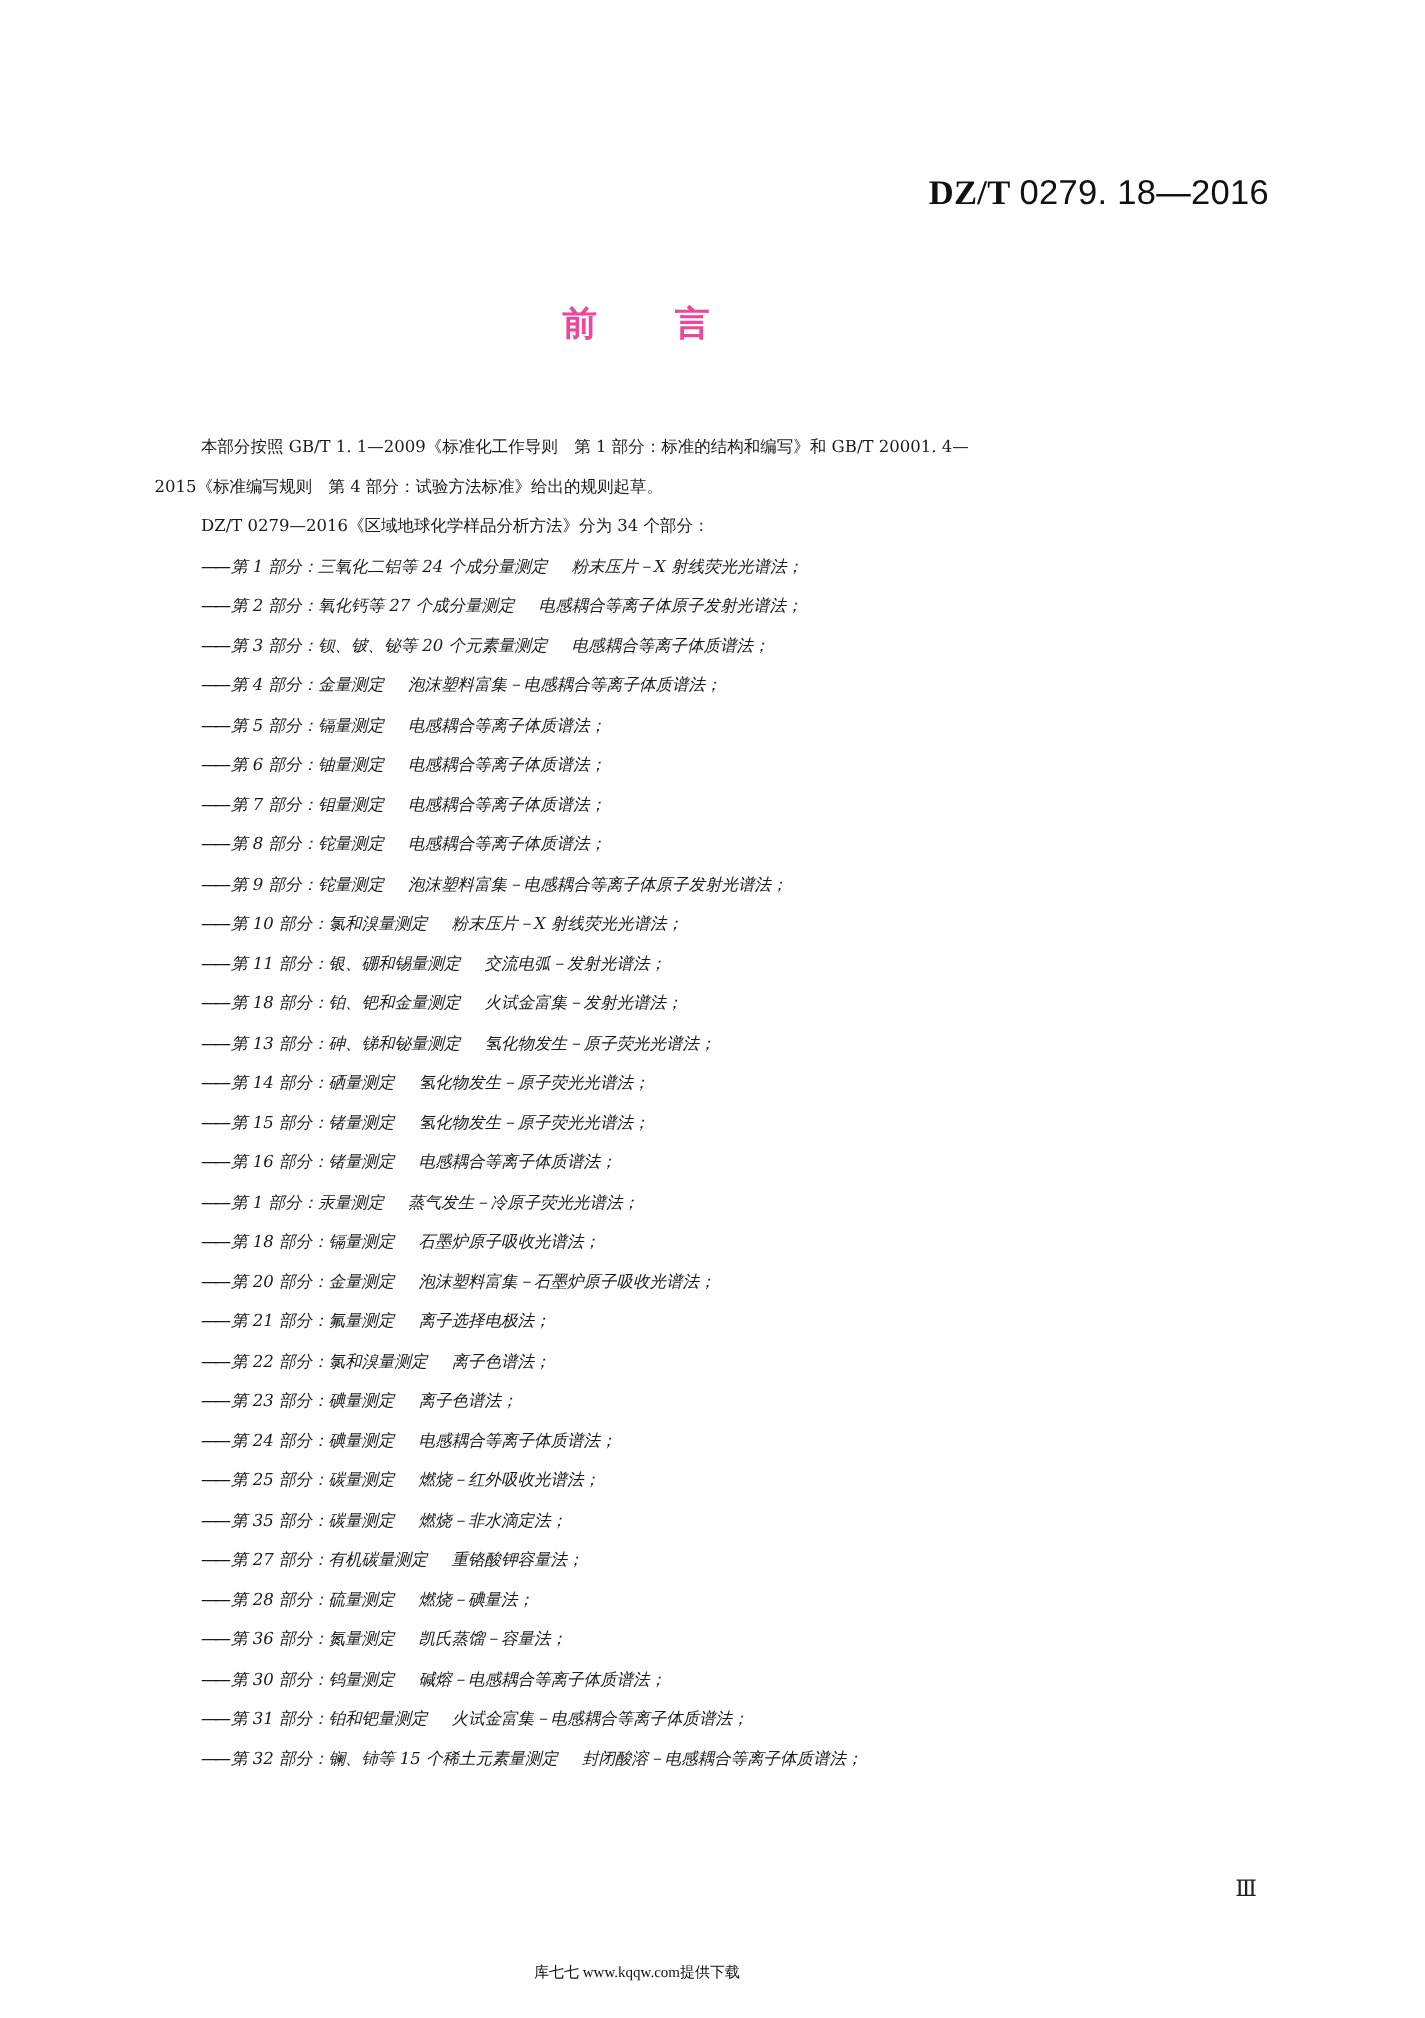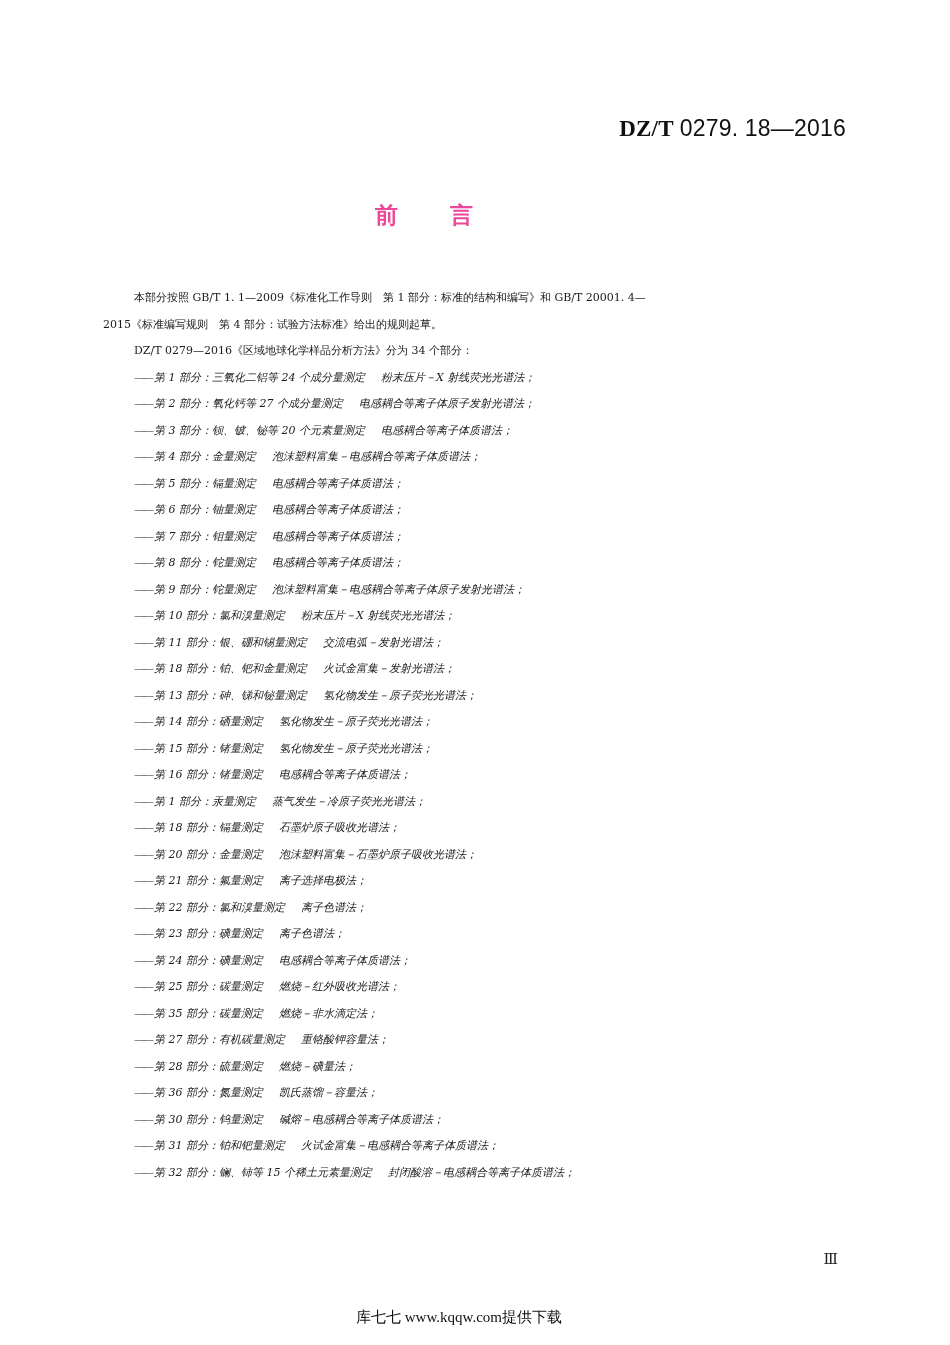--- a/index.html
+++ b/index.html
@@ -80,21 +80,21 @@
       top: 1250px;
       right: 112px;
       font-size: 15px;
       font-family: "Liberation Serif", "DejaVu Serif", serif;
       color: #222;
     }
     .footer {
       position: absolute;
       top: 1308px;
       left: 356px;
-      font-size: 15px;
+      font-size: 10px;
       font-family: "Liberation Serif", "DejaVu Serif", serif;
       color: #111;
     }
   </style>
 </head>
 <body>
 
 <div class="std-code">
   <span class="prefix">DZ/T</span><span>0279. 18—2016</span>
 </div>

